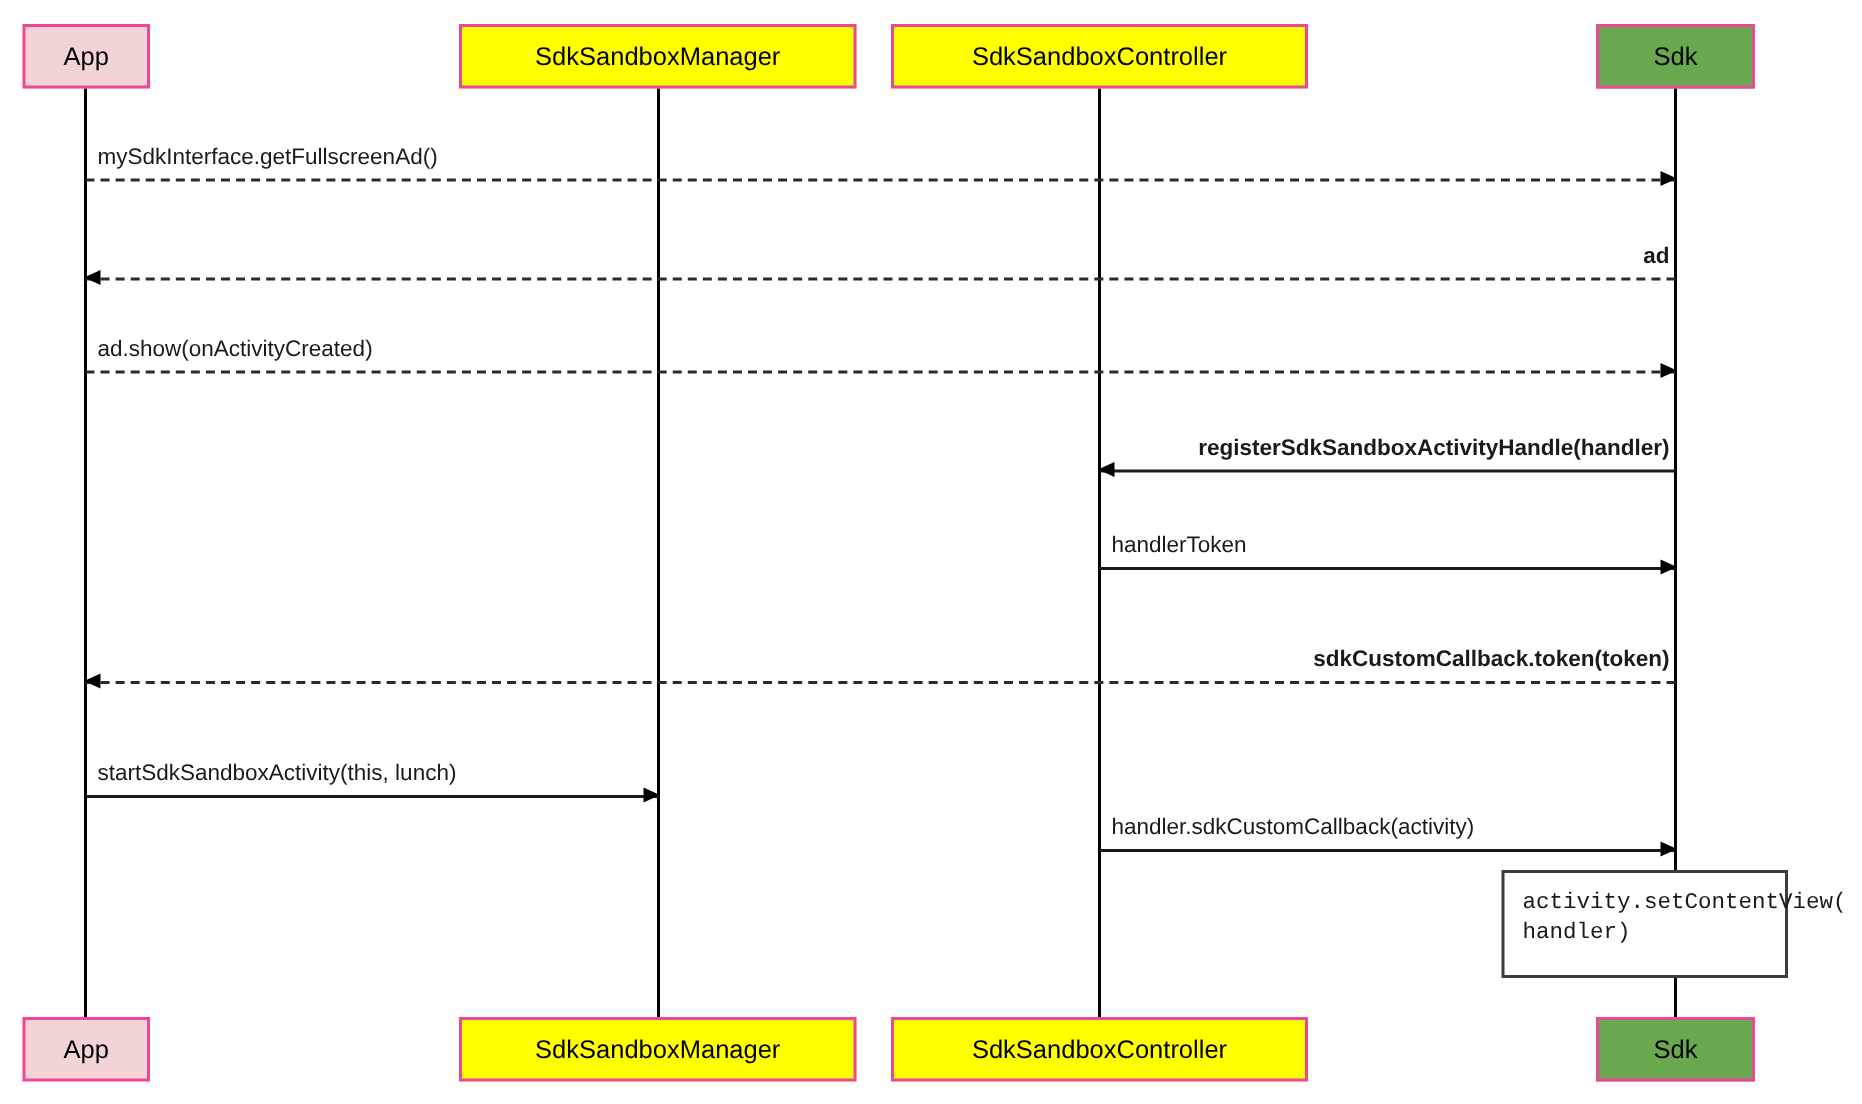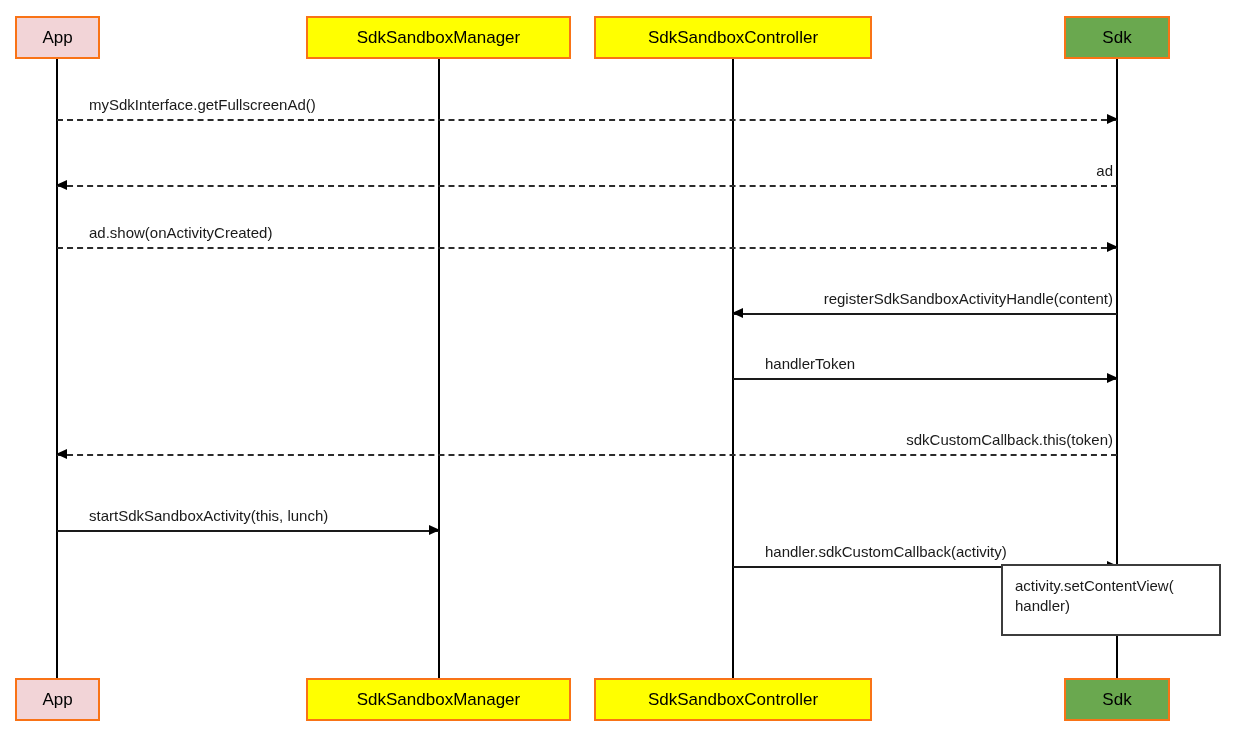--- a/index.html
+++ b/index.html
@@ -8,21 +8,21 @@
     background:#ffffff;
     font-family:"Liberation Sans", sans-serif;
     overflow:hidden;
   }
   #diagram{position:relative;width:1241px;height:736px;}
 
   
   .actor-box{
     position:absolute;
     box-sizing:border-box;
-    border:2px solid #f97316;
+    border:2px solid #ec4899;
     display:flex;align-items:center;justify-content:center;
     font-size:17px;
     color:#000000;
     line-height:1;
     white-space:nowrap;
     z-index:5;
   }
 
   
   .lifeline{
@@ -54,24 +54,23 @@
     left:-1px;
     border-right:11px solid #000000;
   }
   .msg .label{
     position:absolute;
     bottom:6px;
     font-size:15px;
     color:#1a1a1a;
     white-space:nowrap;
     line-height:1.1;
-    margin-left:24px;
   }
   .msg .label.left{left:8px;}
-  .msg .label.right{right:4px;}
+  .msg .label.right{right:4px;font-weight:bold;}
 
   
   .note{
     position:absolute;
     box-sizing:border-box;
     background:#ffffff;
     border:2px solid #3c3c3c;
     font-size:15px;
     color:#1a1a1a;
     line-height:1.35;
@@ -116,48 +115,48 @@
 
   <div class="msg dashed to-right" style="left:57px;top:247px;width:1060px;">
     <div class="line"></div>
     <div class="head"></div>
     <div class="label left">ad.show(onActivityCreated)</div>
   </div>
 
   <div class="msg solid to-left" style="left:733px;top:313px;width:384px;">
     <div class="line"></div>
     <div class="head"></div>
-    <div class="label right">registerSdkSandboxActivityHandle(content)</div>
+    <div class="label right">registerSdkSandboxActivityHandle(handler)</div>
   </div>
 
   <div class="msg solid to-right" style="left:733px;top:378px;width:384px;">
     <div class="line"></div>
     <div class="head"></div>
     <div class="label left">handlerToken</div>
   </div>
 
   <div class="msg dashed to-left" style="left:57px;top:454px;width:1060px;">
     <div class="line"></div>
     <div class="head"></div>
-    <div class="label right">sdkCustomCallback.this(token)</div>
+    <div class="label right">sdkCustomCallback.token(token)</div>
   </div>
 
   <div class="msg solid to-right" style="left:57px;top:530px;width:382px;">
     <div class="line"></div>
     <div class="head"></div>
     <div class="label left">startSdkSandboxActivity(this, lunch)</div>
   </div>
 
   <div class="msg solid to-right" style="left:733px;top:566px;width:384px;">
     <div class="line"></div>
     <div class="head"></div>
     <div class="label left">handler.sdkCustomCallback(activity)</div>
   </div>
 
-  <div class="note" style="left:1001px;top:564px;width:220px;height:72px;">
+  <div class="note" style="left:1001px;top:580px;width:191px;height:72px;font-family:Liberation Mono, monospace;">
     <div>activity.setContentView(</div>
     <div>handler)</div>
   </div>
 
   <div class="actor-box" style="left:15px;top:678px;width:85px;height:43px;background:#f2d4d7;">
     <span>App</span>
   </div>
   <div class="actor-box" style="left:306px;top:678px;width:265px;height:43px;background:#ffff00;">
     <span>SdkSandboxManager</span>
   </div>

